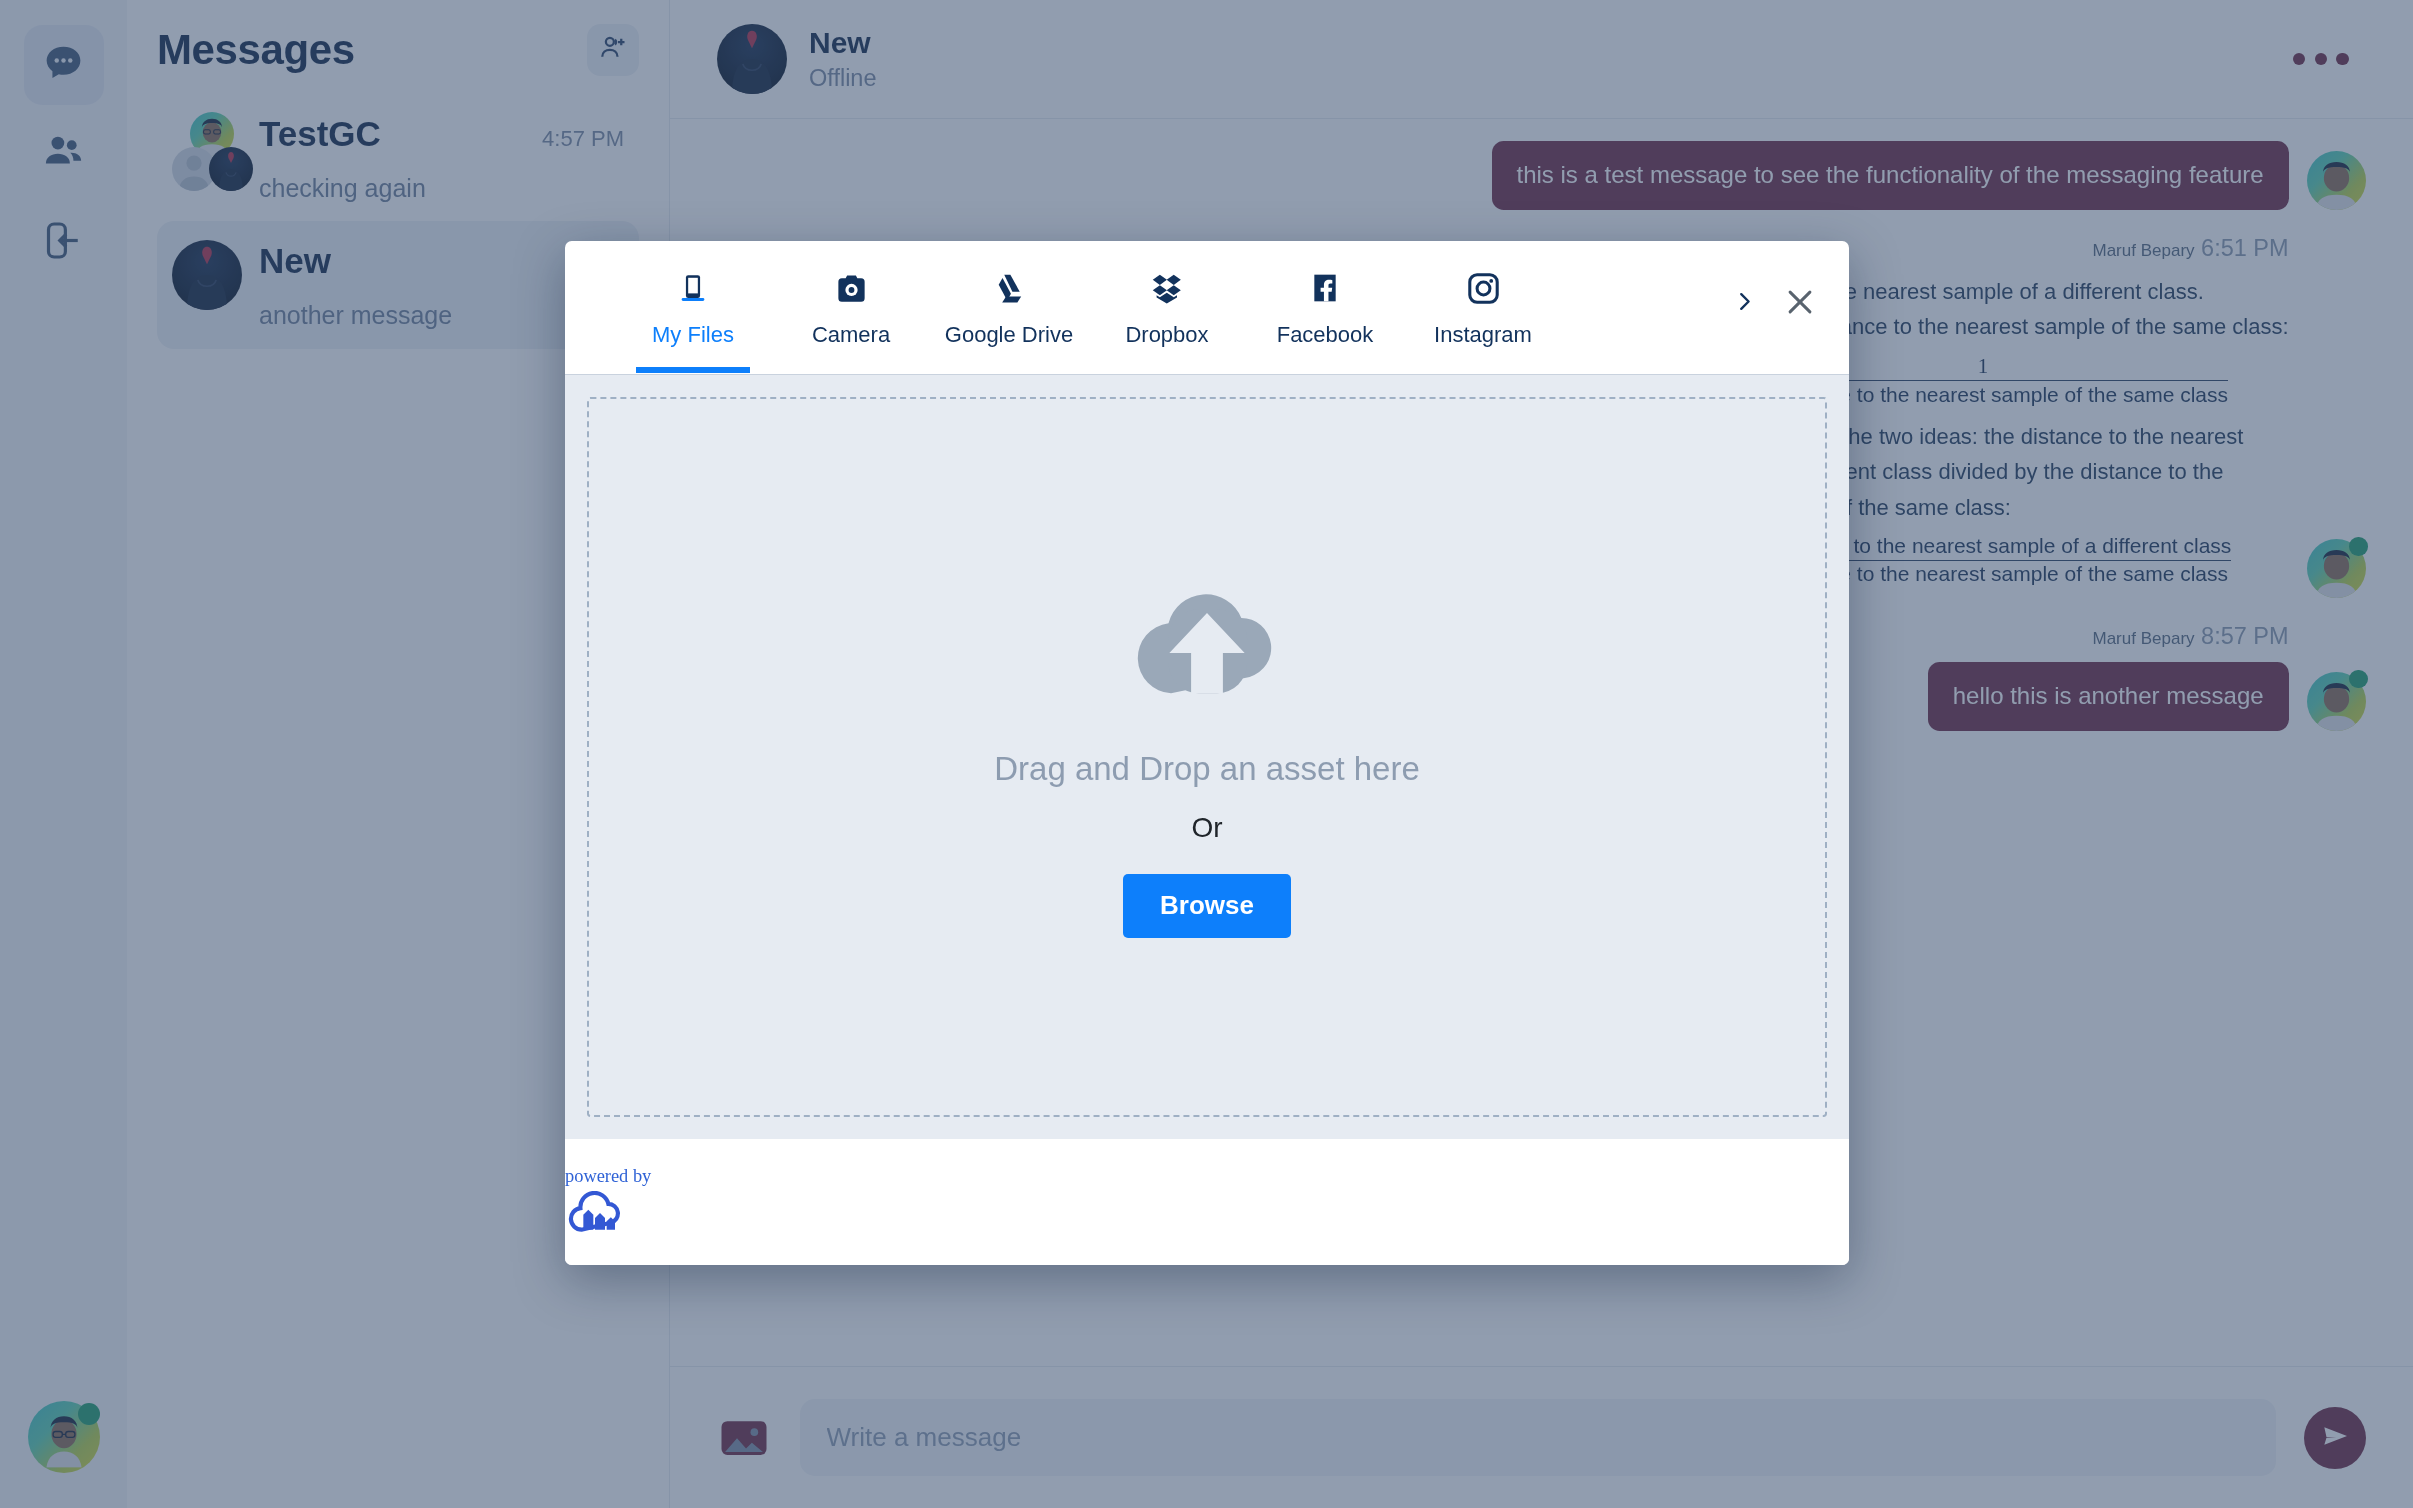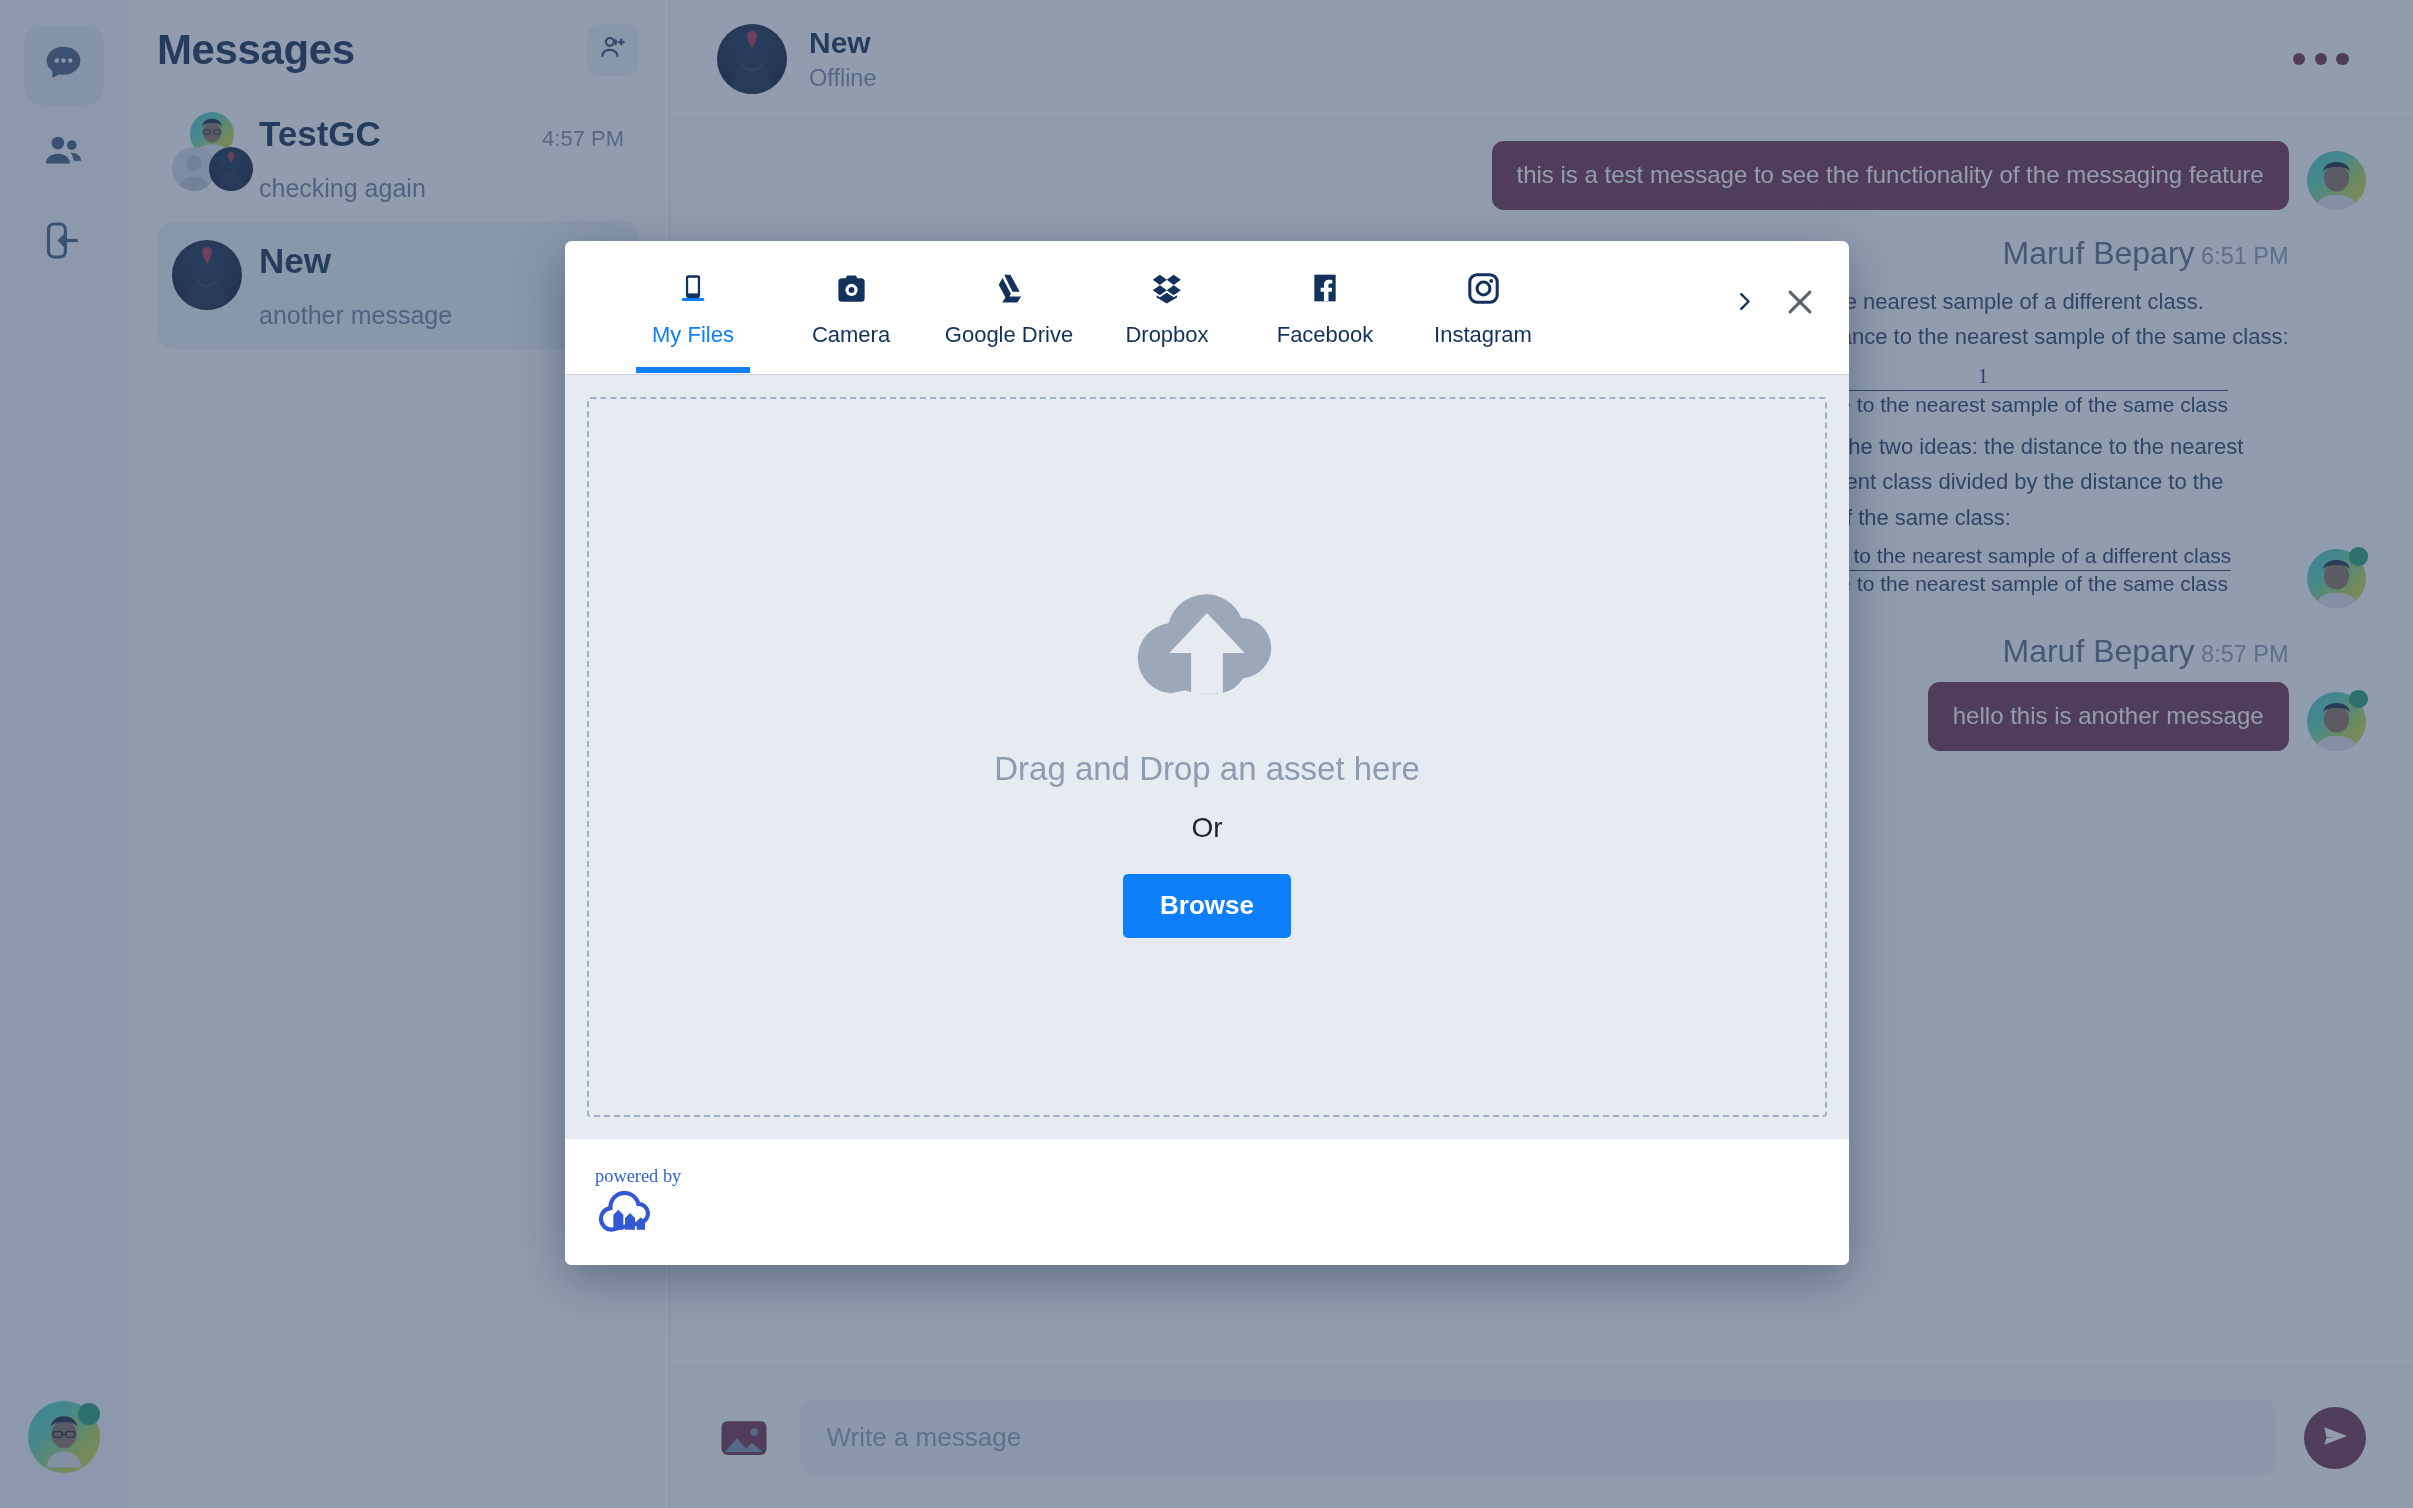--- a/index.html
+++ b/index.html
@@ -133,21 +133,21 @@
   .chat-head-name { font-size: 30px; font-weight: bold; color: #13294b; line-height: 1.15; }
   .chat-head-status { font-size: 23.5px; color: #7b8aa3; margin-top: 5px; }
   .chat-menu { margin-left: auto; display: flex; gap: 9.2px; cursor: pointer; padding: 17px; }
   .chat-menu i { width: 12.6px; height: 12.6px; border-radius: 50%; background: #6f2b45; display:block; }
 
   .chat-body { flex: 1; overflow: hidden; padding: 22px 47px 8.4px 47px; position: relative; }
 
   .msg-row { display: flex; align-items: flex-end; justify-content: flex-end; margin-bottom: 25px; }
   .msg-col { display: flex; flex-direction: column; align-items: flex-end; max-width: 1592px; }
   .msg-meta { font-size: 23.5px; color: #6d7f99; margin-bottom: 11.7px; }
-  .msg-meta b { color: #56687f; font-weight: normal; font-size: 32px; }
+  .msg-meta b { color: #56687f; font-weight: normal; font-size: 17px; }
   .msg-meta span { color: #8a99ae; }
   .bubble-sent {
     background: #6f2b45; color: #ffffff;
     font-size: 24px; line-height: 1.35;
     padding: 18.4px 25px; border-radius: 11.7px;
   }
   .msg-av { width: 59px; height: 59px; margin-left: 18.4px; position: relative; flex: 0 0 59px; }
 
   .doc-block { color: #1d3557; text-align: left; }
   .doc-line { font-size: 22px; line-height: 1.62; color: #253d5b; }
@@ -238,21 +238,20 @@
     padding: 0 37px; height: 64px;
     font-size: 26px; font-weight: bold;
     cursor: pointer;
     font-family: "Liberation Sans", sans-serif;
   }
   .modal-foot {
     height: 126px; flex: 0 0 126px;
     background: #ffffff;
     display: flex; flex-direction: column;
     justify-content: center;
-    padding-left: 30px;
   }
   .pb-text { font-size: 18.4px; color: #2f62d6; font-family: "Liberation Serif", serif; margin-bottom: 3.4px; }
 </style>
 </head>
 <body>
 
 <div class="app">
 
   <div class="rail">
     <div class="rail-btn active">

